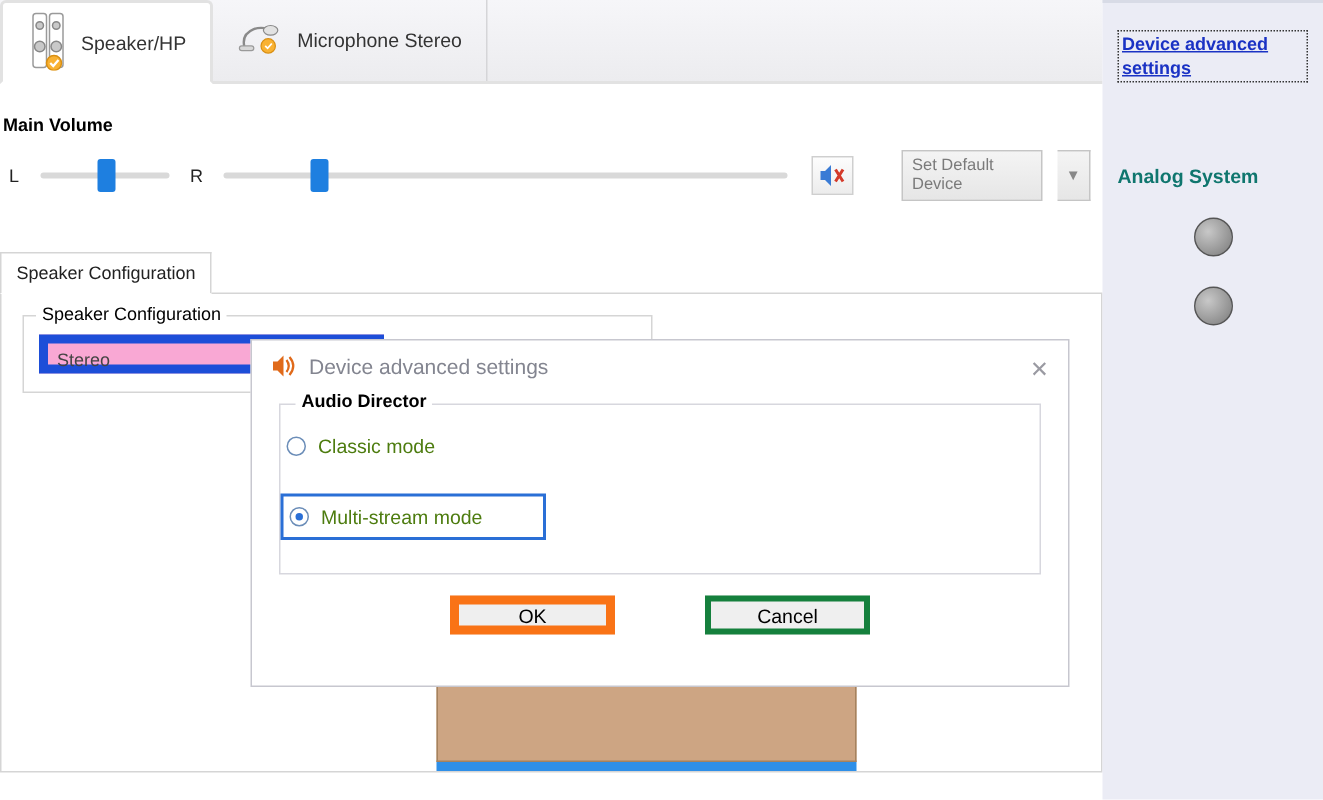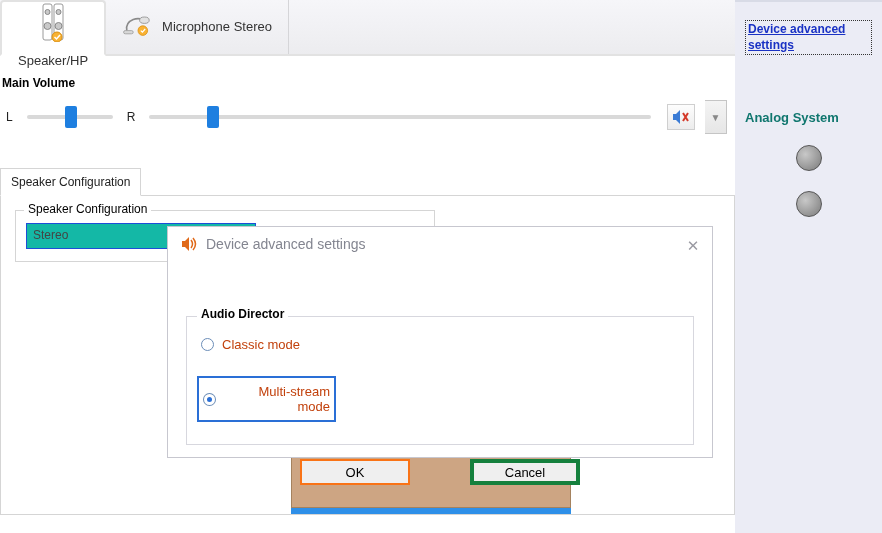--- a/index.html
+++ b/index.html
@@ -69,21 +69,20 @@
   cursor: pointer;
   position: relative;
 }
 .device-tab.active {
   background: #fff;
   border: 2px solid #e2e2e2;
   border-bottom: 2px solid #fff;
   margin-bottom: -2px;
   border-top-left-radius: 4px;
   border-top-right-radius: 4px;
-  flex-direction: column;
 }
 .device-tab:not(.active) {
   border-right: 1px solid #d5d5d8;
 }
 .spk-icon svg { width: 28px; height: 40px; }
 .mic-icon svg { width: 32px; height: 28px; }
 
 .volume-row {
   display: flex;
   align-items: center;
@@ -186,22 +185,22 @@
 .fieldset-legend {
   position: absolute;
   top: -9px; left: 8px;
   background: #fff;
   padding: 0 4px;
   font-size: 12px;
 }
 .combo {
   width: 230px;
   height: 26px;
-  border: 1px solid #1d4ed8;
-  background: #14b8a6;
+  border: 6px solid #1d4ed8;
+  background: #f9a8d4;
   padding: 4px 6px;
   font-size: 12px;
   color: #444;
   cursor: pointer;
 }
 .stage {
   position: absolute;
   left: 290px;
   bottom: 0;
   width: 280px;
@@ -249,46 +248,44 @@
   color: #9a9aa2;
   font-size: 15px;
   cursor: pointer;
   display: flex; align-items: center; justify-content: center;
 }
 .dialog-body {
   padding: 8px 18px 0 18px;
 }
 .group {
   border: 1px solid #d7d7de;
-  padding: 14px 10px 22px;
-  position: relative;
-  margin-top: 47px;
+  padding: 14px 0 22px;
+  position: relative;
 }
 .group-legend {
   position: absolute;
   top: -10px; left: 10px;
   background: #fff;
   padding: 0 4px;
   font-weight: bold;
   font-size: 12px;
 }
 .radio-row {
   display: flex;
   align-items: center;
   gap: 8px;
   padding: 6px 4px;
   font-size: 13px;
-  color: #c2410c;
+  color: #4d7c0f;
   cursor: pointer;
 }
 .radio-row.selected-frame {
   border: 2px solid #2a6fd6;
-  width: 139px;
+  width: 177px;
   margin-top: 18px;
-  text-align: right;
 }
 .radio-ring {
   width: 13px; height: 13px;
   border: 1.5px solid #6b8db8;
   border-radius: 50%;
   display: inline-flex;
   align-items: center;
   justify-content: center;
   background: #fff;
 }
@@ -304,21 +301,21 @@
 }
 .dlg-btn {
   width: 110px;
   height: 26px;
   background: #efefef;
   border: 4px solid #15803d;
   font-size: 13px;
   cursor: pointer;
 }
 .dlg-btn.primary {
-  border: 2px solid #f97316;
+  border: 6px solid #f97316;
 }
 </style>
 </head>
 <body>
 
 <div class="main-area">
 
   <div class="device-tabs">
     <div class="device-tab active">
       <span class="spk-icon">
@@ -360,20 +357,23 @@
     <div class="main-slider">
       <div class="track"></div>
       <div class="thumb" style="left:58px"></div>
     </div>
     <div class="mute-btn">
       <svg width="18" height="16" viewBox="0 0 18 16">
         <path d="M1 5 h3 l4 -4 v14 l-4 -4 h-3 z" fill="#3a7bd5"></path>
         <path d="M11 4 l5 8 M16 4 l-5 8" stroke="#d43a2a" stroke-width="2"></path>
       </svg>
     </div>
+    <div class="setdef-btn">
+      <span>Set Default Device</span>
+    </div>
     <div class="setdef-arrow">
       <span>▼</span>
     </div>
   </div>
 
   <div class="sub-tabs">
     <div class="sub-tab active">Speaker Configuration</div>
   </div>
   <div class="config-panel">
     <div class="fieldset">

